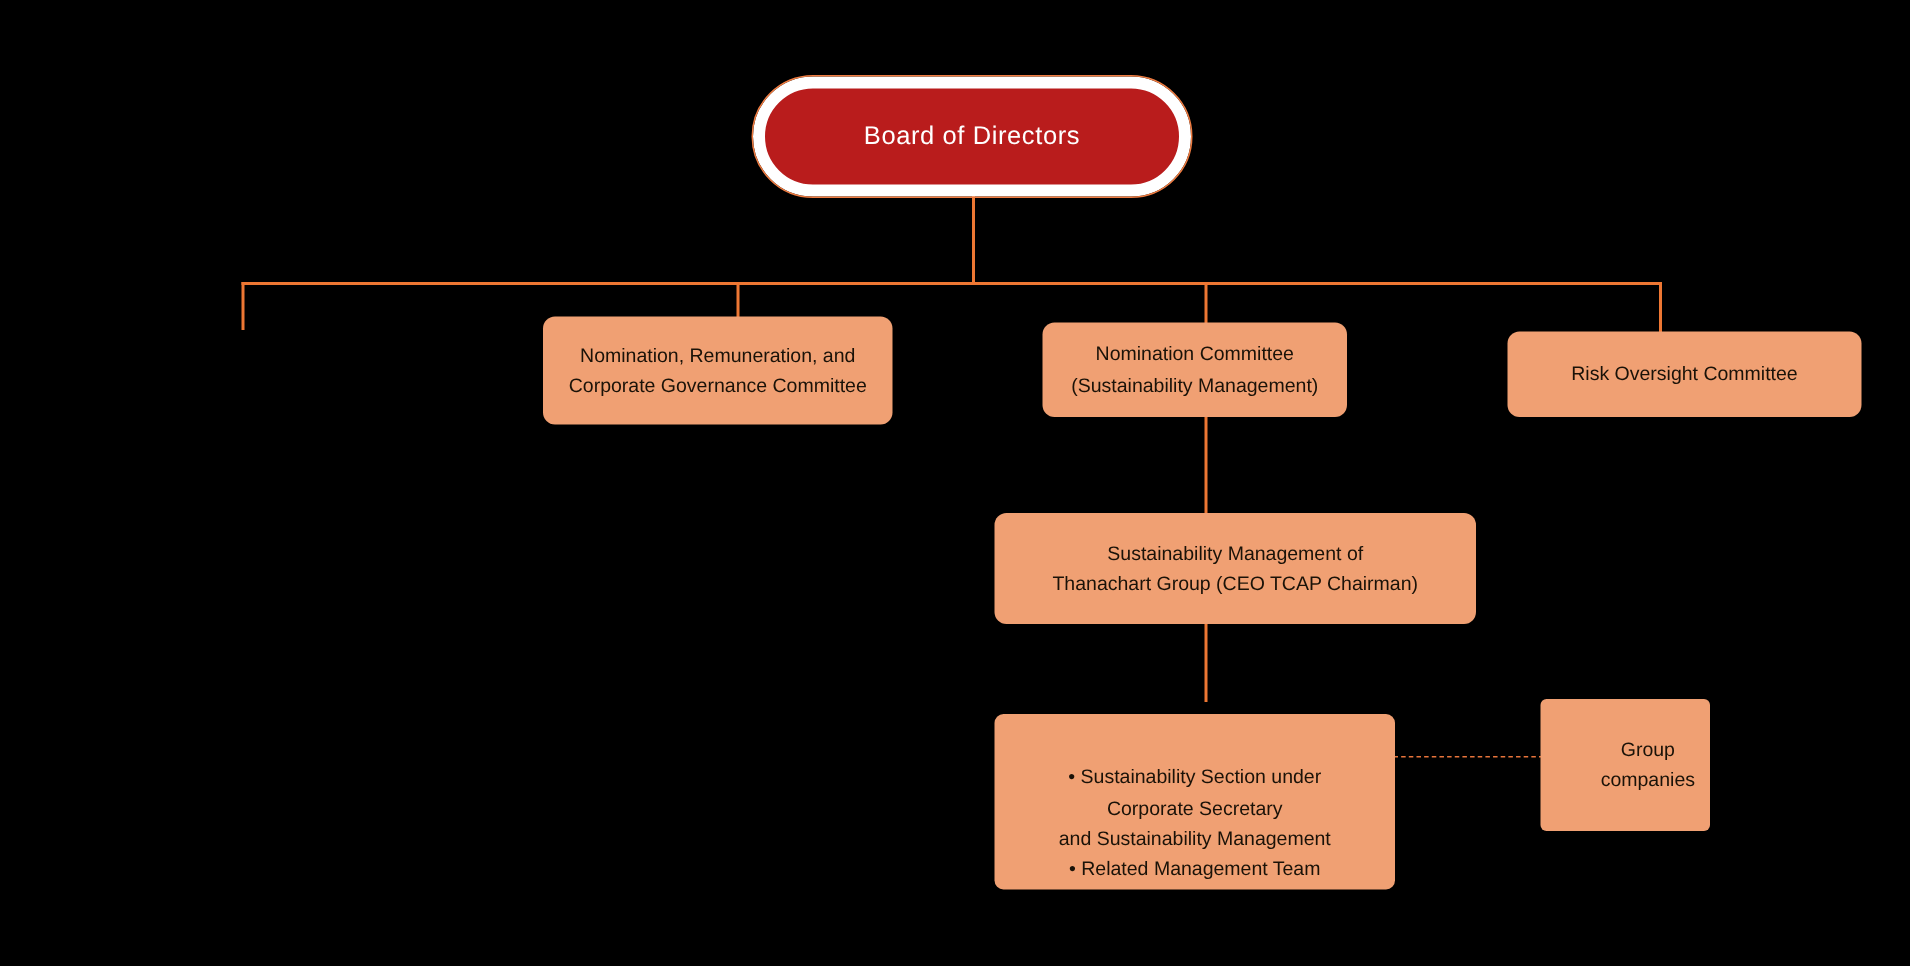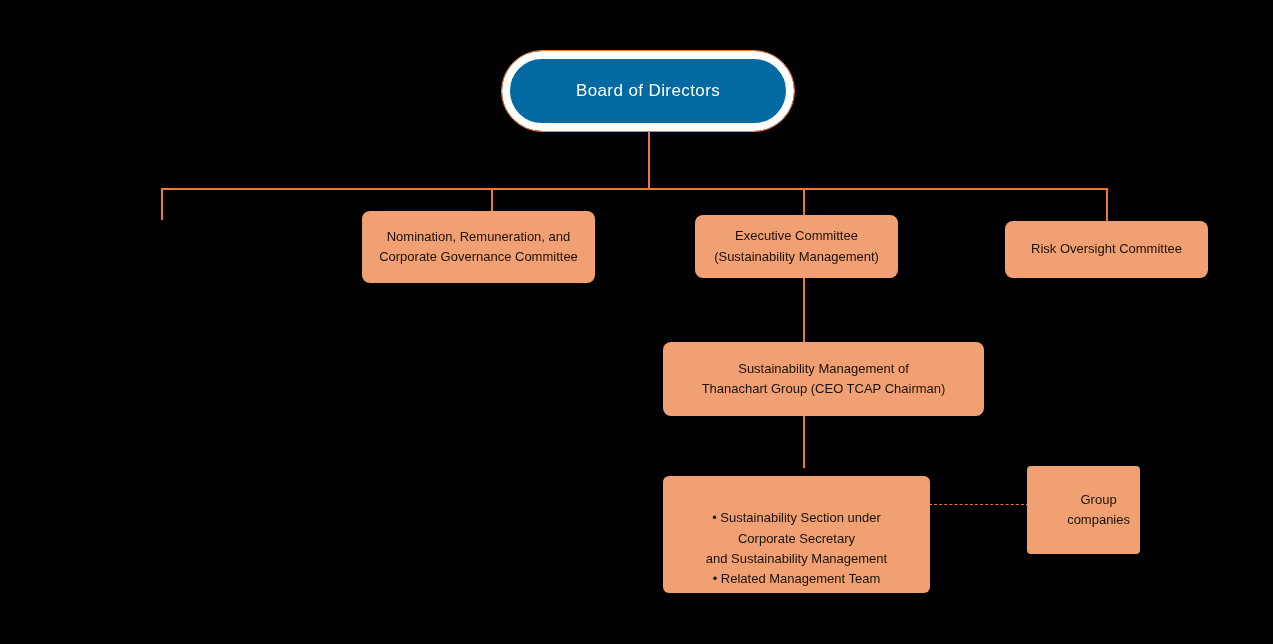--- a/index.html
+++ b/index.html
@@ -29,21 +29,21 @@
     position: absolute;
     height: 0;
     border-top: 1px dashed #E8743B;
   }
 
   
   .root-pill {
     position: absolute;
     box-sizing: border-box;
     border-radius: 999px;
-    background: #0369a1;
+    background: #b91c1c;
     border: 8px solid #FFFFFF;
     outline: 1px solid #F07C41;
     display: flex;
     align-items: center;
     justify-content: center;
     text-align: center;
   }
   .root-pill .node-label {
     color: #FFFFFF;
     font-size: 17px;
@@ -100,25 +100,25 @@
     <span class="node-label">Board of Directors</span>
   </div>
 
 
   <div class="box" style="left:362px; top:211px; width:233px; height:72px;">
     <span class="node-label">Nomination, Remuneration, and
 Corporate Governance Committee</span>
   </div>
 
   <div class="box" style="left:695px; top:215px; width:203px; height:63px;">
-    <span class="node-label">Executive Committee
+    <span class="node-label">Nomination Committee
 (Sustainability Management)</span>
   </div>
 
-  <div class="box" style="left:1005px; top:221px; width:203px; height:57px;text-align:center;">
+  <div class="box" style="left:1005px; top:221px; width:236px; height:57px;text-align:center;">
     <span class="node-label">Risk Oversight Committee</span>
   </div>
 
   <div class="box" style="left:663px; top:342px; width:321px; height:74px;">
     <span class="node-label">Sustainability Management of
 Thanachart Group (CEO TCAP Chairman)</span>
   </div>
 
   <div class="box small-radius" style="left:663px; top:476px; width:267px; height:117px;align-items:flex-end;">
     <span class="node-label">• Sustainability Section under

